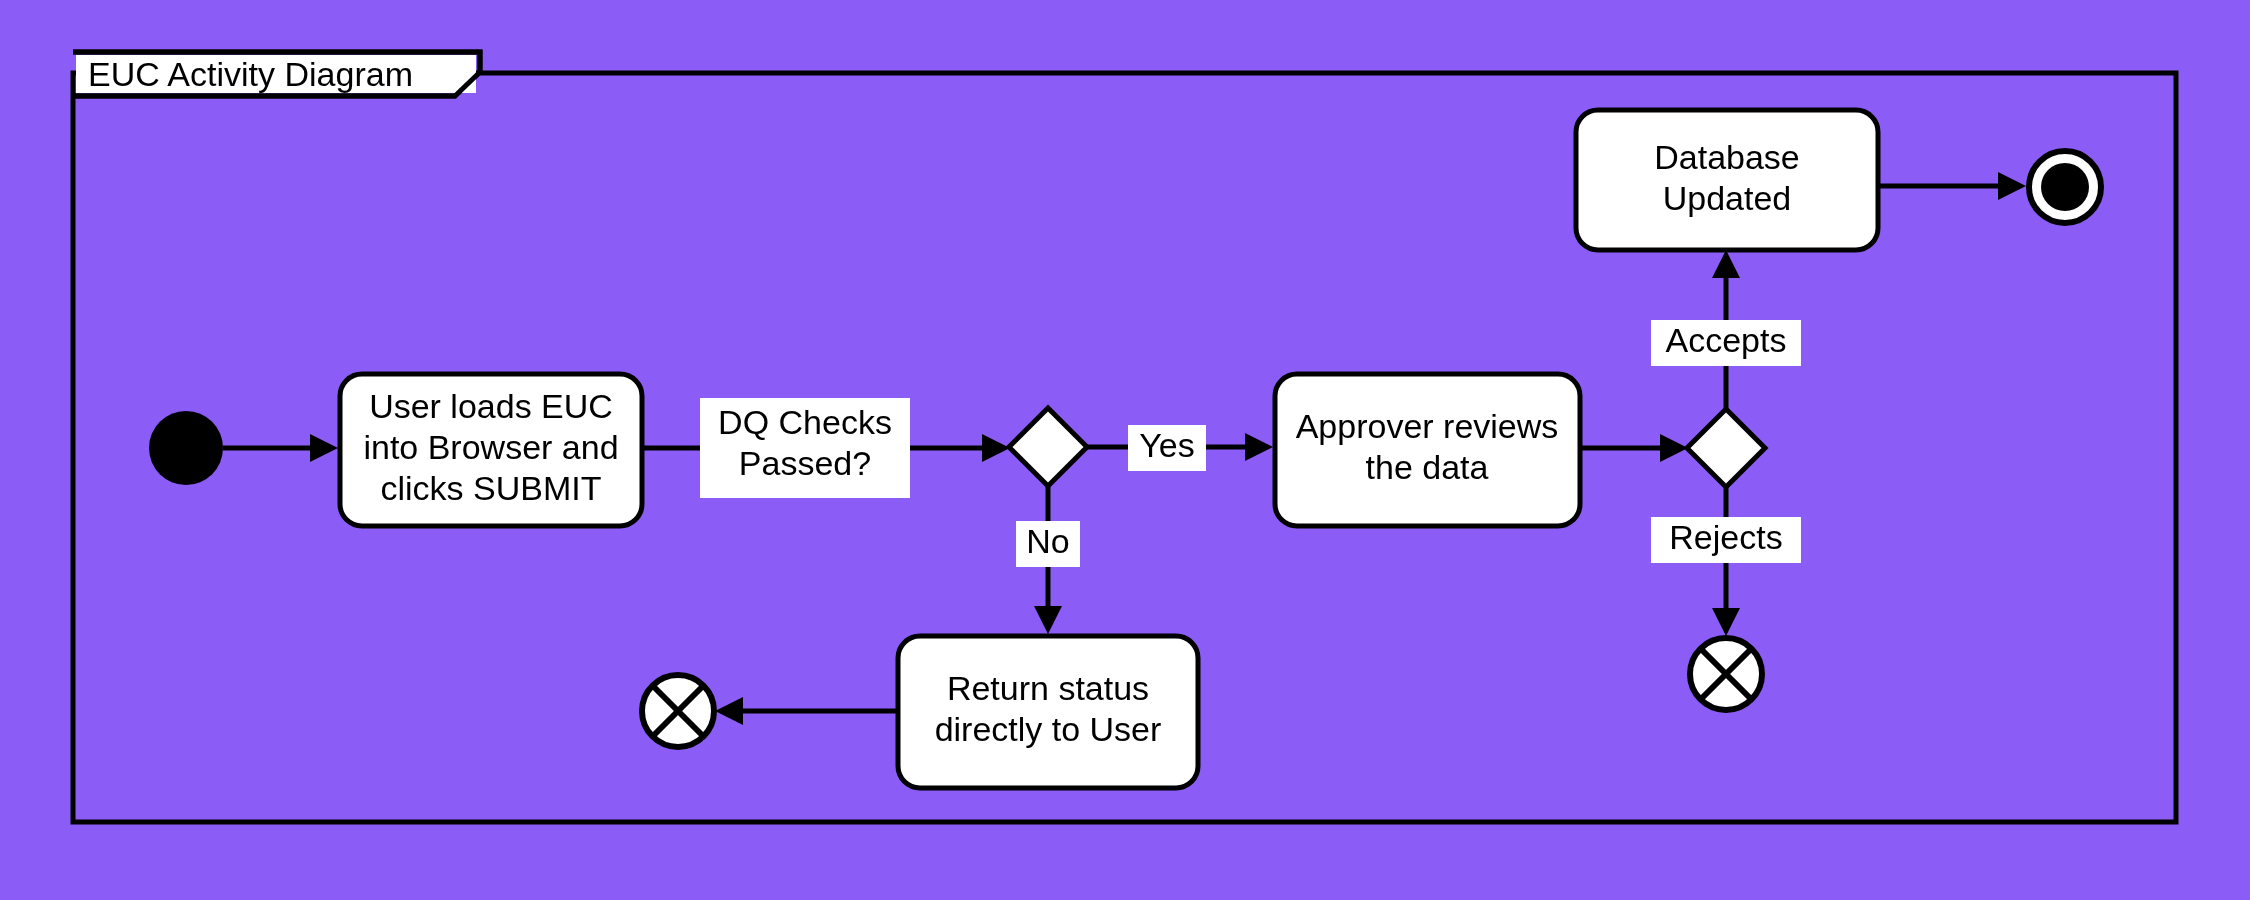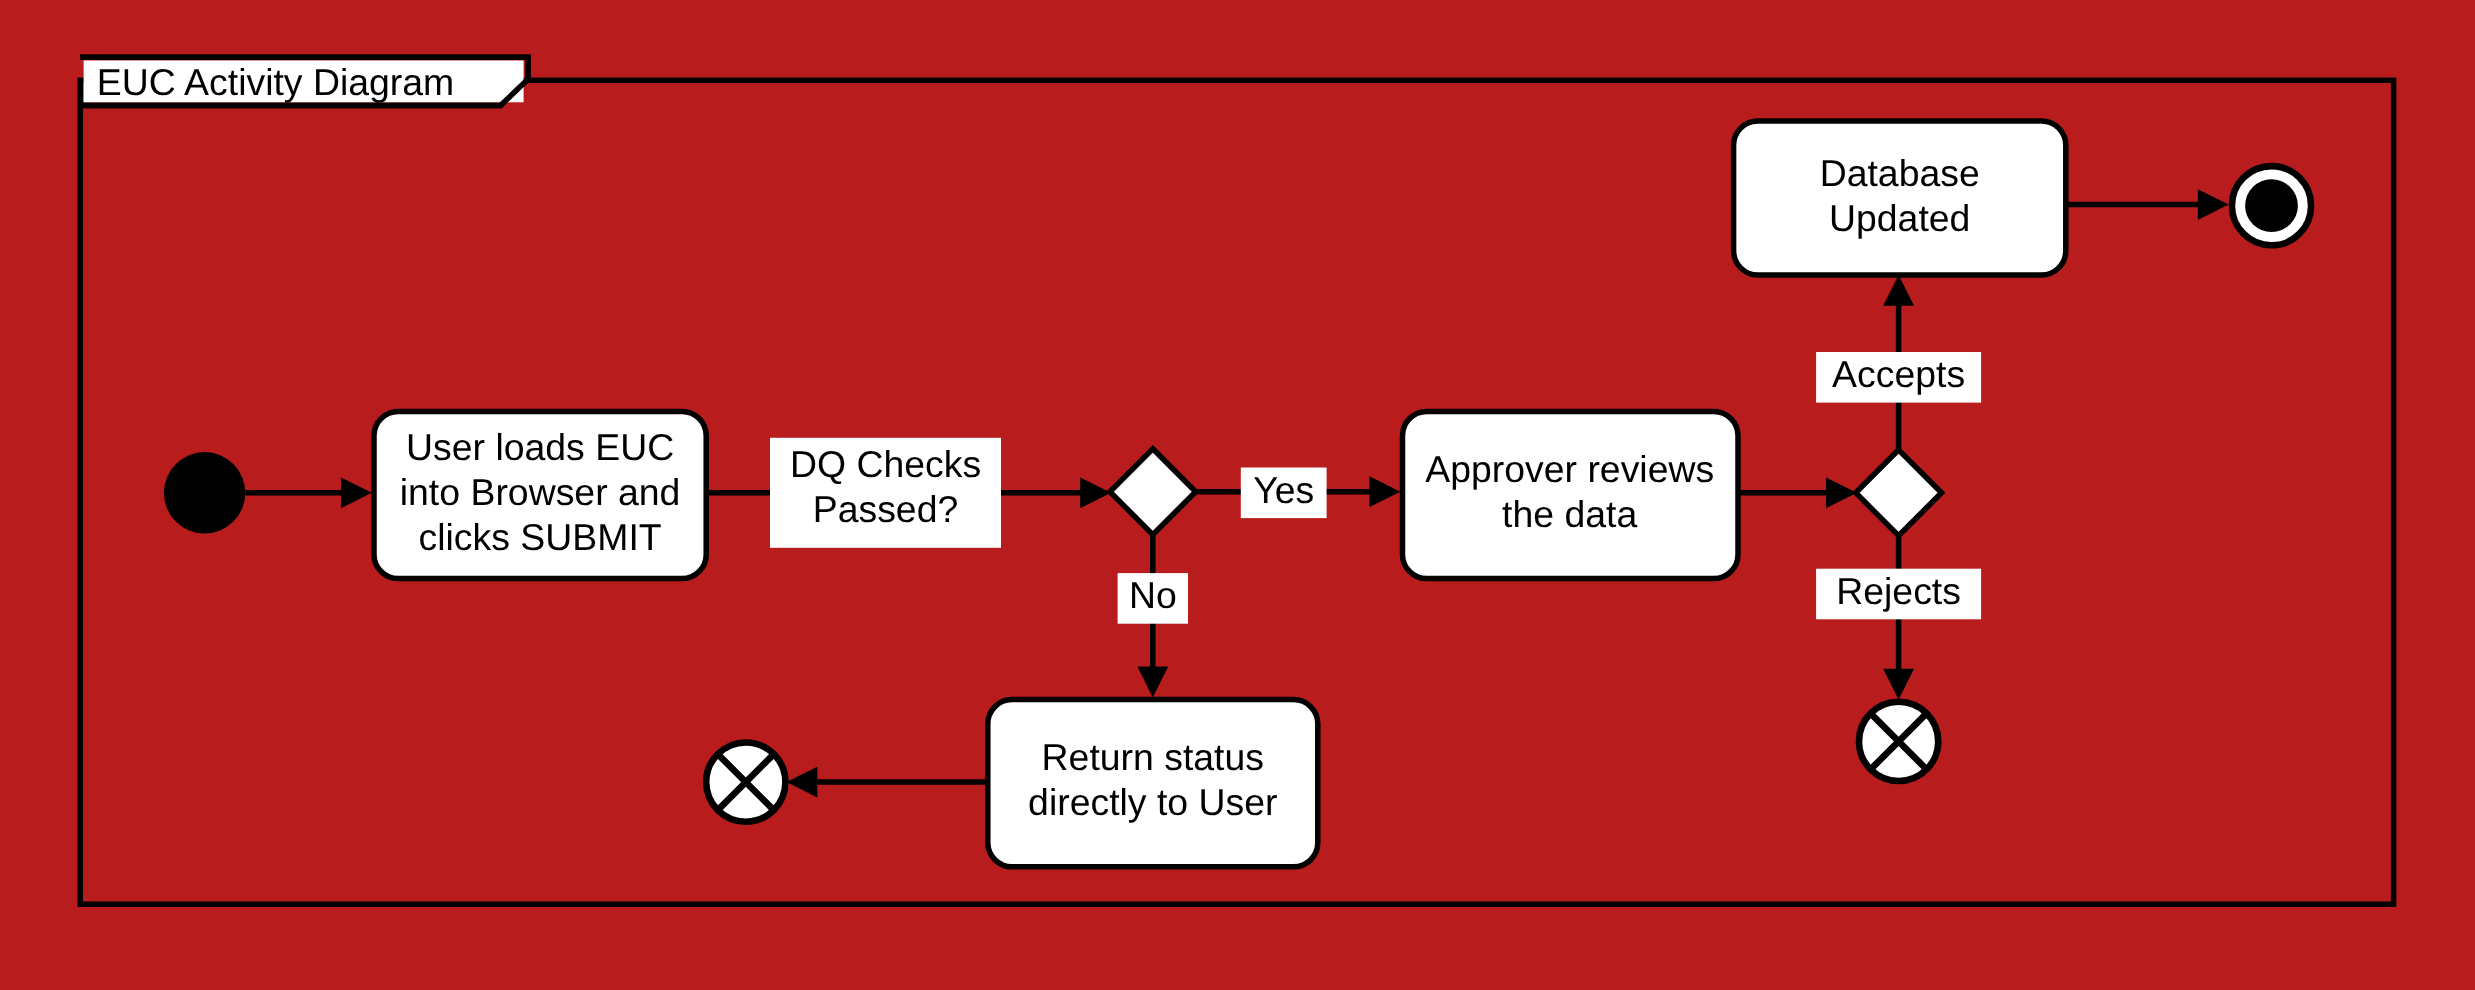--- a/index.html
+++ b/index.html
@@ -8,21 +8,21 @@
     padding: 0;
     background: #ffffff;
   }
   body {
     font-family: "Liberation Sans", sans-serif;
   }
   #canvas {
     position: relative;
     width: 2250px;
     height: 900px;
-    background: #b91c1c;
+    background: #8b5cf6;
     overflow: hidden;
   }
   #diagram-svg {
     position: absolute;
     top: 0;
     left: 0;
     width: 2250px;
     height: 900px;
     display: block;
   }

